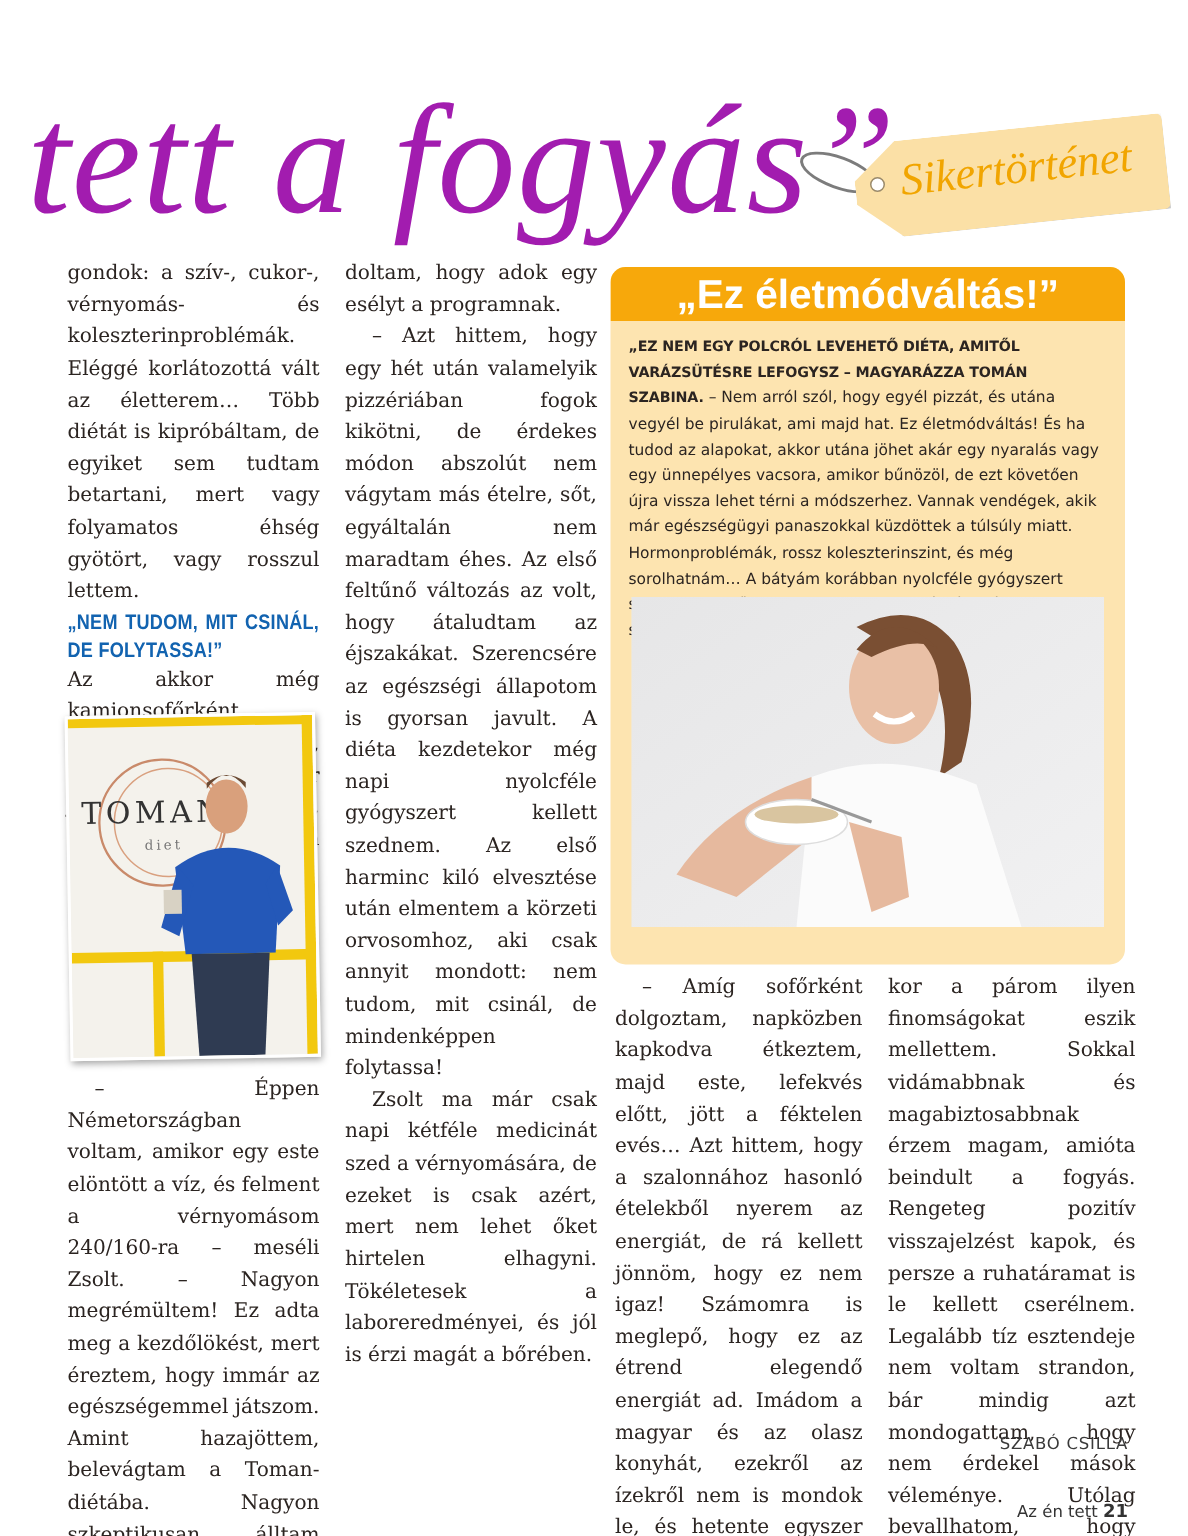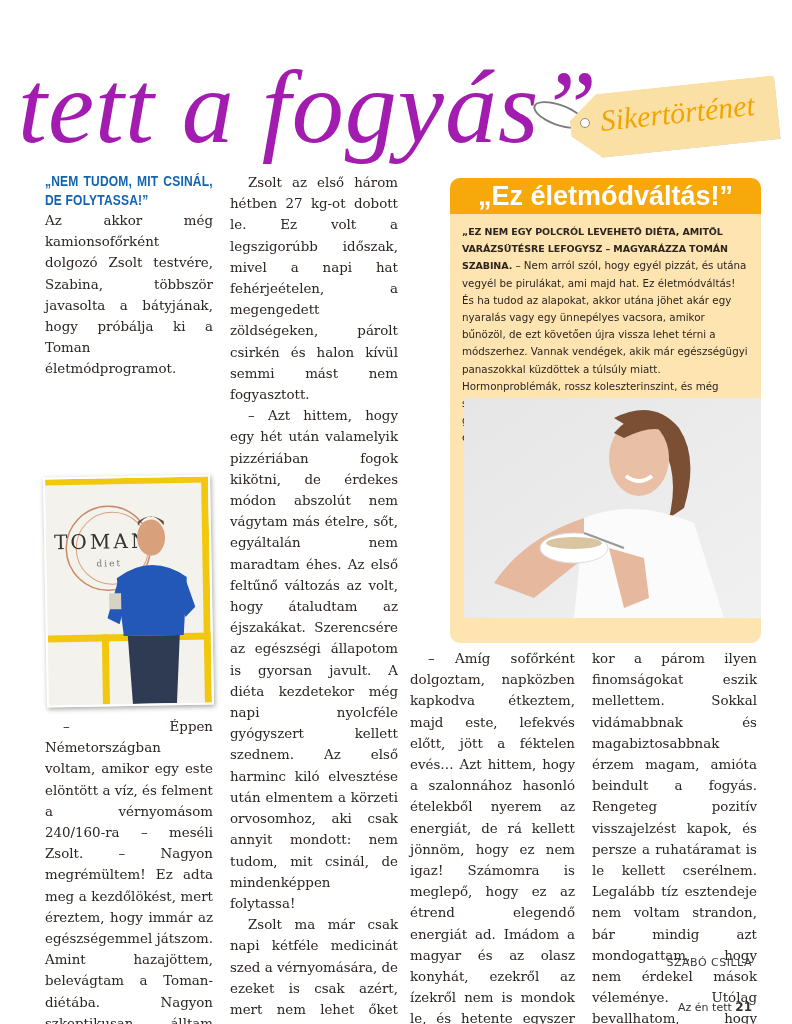--- a/index.html
+++ b/index.html
@@ -16,42 +16,43 @@
               background:#fff; border:1px solid #9a8a6a; }
   .string { position:absolute; left:532px; top:104px; width:50px; height:18px; border:2px solid #7c7c7c;
             border-radius:50%; transform:rotate(20deg); }
   .col { position:absolute; font-size:13.4px; line-height:21.2px; text-align:left; }
   .col p { margin:0; }
   .indent { text-indent:18px; }
   .subhead { font-family:"Liberation Sans", sans-serif; font-weight:bold; color:#1263b0; font-size:14px;
              line-height:19px; letter-spacing:0.2px; margin:10px 0 0 0; transform:scaleX(0.86); transform-origin:left; white-space:nowrap; }
   .photo1 { position:absolute; left:45px; top:476px; width:163px; height:226px; background:#f4f2ec;
             border:2px solid #fff; box-shadow:1px 2px 5px rgba(0,0,0,0.35); transform:rotate(-1deg); overflow:hidden; }
-  .box { position:absolute; left:407px; top:178px; width:311px; height:465px; background:#fde4b0;
-         border-radius:10px; overflow:hidden;margin-left:43px; }
+  .box { position:absolute; left:407px; top:178px; width:343px; height:465px; background:#fde4b0;
+         border-radius:10px; overflow:hidden; }
   .box-head { height:36px; background:#f7a80b; color:#fff; text-align:center; font-family:"Liberation Sans", sans-serif;
               font-weight:bold; font-size:27px; line-height:36px; }
   .box-body { padding:9px 12px 0 12px; font-family:"DejaVu Sans", sans-serif; font-size:10.3px; line-height:17.2px; color:#2b2421; }
   .box-lead { font-weight:bold; font-size:9.5px; letter-spacing:-0.1px; }
   .photo2 { position:absolute; left:14px; top:220px; width:315px; height:220px; background:#e9e9ea; overflow:hidden; }
   .footer-sig { position:absolute; right:40px; top:956px; font-family:"DejaVu Sans", sans-serif; font-size:11px;
                 color:#3a3a3a; letter-spacing:0.5px; }
   .footer-page { position:absolute; right:40px; top:1000px; font-family:"DejaVu Sans", sans-serif; font-size:11px; color:#333; }
   .footer-page b { font-size:12px; }
 </style>
 </head>
 <body>
 
 <div class="title">tett a fogyás”</div>
 <div class="string"></div>
 <div class="tag"></div>
 <div class="tag-hole"></div>
 <div class="tag-text">Sikertörténet</div>
 
 <div class="col" style="left:45px; top:172px; width:168px; text-align:justify; hyphens:auto;" lang="hu">
+  <p>gondok: a szív-, cukor-, vérnyomás- és koleszterinproblémák. Eléggé korlátozottá vált az életterem… Több diétát is kipróbáltam, de egyiket sem tudtam betartani, mert vagy folyamatos éhség gyötört, vagy rosszul lettem.</p>
   <p class="subhead" style="white-space:normal; width:195px;">„NEM TUDOM, MIT CSINÁL, DE FOLYTASSA!”</p>
   <p>Az akkor még kamionsofőrként dolgozó Zsolt testvére, Szabina, többször javasolta a bátyjának, hogy próbálja ki a Toman életmódprogramot.</p>
 </div>
 
 <div class="photo1">
   <svg width="163" height="226" viewBox="0 0 163 226">
     <rect x="0" y="0" width="163" height="226" fill="#f4f2ec"></rect>
     <rect x="0" y="0" width="163" height="6" fill="#f2c80f"></rect>
     <rect x="156" y="0" width="7" height="226" fill="#f2c80f"></rect>
     <rect x="0" y="156" width="163" height="7" fill="#f2c80f"></rect>
@@ -68,21 +69,21 @@
     <rect x="62" y="115" width="12" height="16" fill="#d8d2c4"></rect>
     <path d="M80 158 L132 158 L128 226 L84 226 Z" fill="#2f3b52"></path>
   </svg>
 </div>
 
 <div class="col" style="left:45px; top:716px; width:168px; text-align:justify; hyphens:auto;" lang="hu">
   <p class="indent">– Éppen Németországban voltam, amikor egy este elöntött a víz, és felment a vérnyomásom 240/160-ra – meséli Zsolt. – Nagyon megrémültem! Ez adta meg a kezdőlökést, mert éreztem, hogy immár az egészségemmel játszom. Amint hazajöttem, belevágtam a Toman-diétába. Nagyon szkeptikusan álltam hozzá, miután megtudtam, hogy mit ehetek és mit nem. El sem tudtam képzelni, hogy képes legyek betartani, de úgy gon-</p>
 </div>
 
 <div class="col" style="left:230px; top:172px; width:168px; text-align:justify; hyphens:auto;" lang="hu">
-  <p class="indent">Zsolt az első három hétben 27 kg-ot dobott le. Ez volt a legszigorúbb időszak, mivel a napi hat fehérjeételen, a megengedett zöldségeken, párolt csirkén és halon kívül semmi mást nem fogyasztott.</p>
+  <p>doltam, hogy adok egy esélyt a programnak.</p>
   <p class="indent">– Azt hittem, hogy egy hét után valamelyik pizzériában fogok kikötni, de érdekes módon abszolút nem vágytam más ételre, sőt, egyáltalán nem maradtam éhes. Az első feltűnő változás az volt, hogy átaludtam az éjszakákat. Szerencsére az egészségi állapotom is gyorsan javult. A diéta kezdetekor még napi nyolcféle gyógyszert kellett szednem. Az első harminc kiló elvesztése után elmentem a körzeti orvosomhoz, aki csak annyit mondott: nem tudom, mit csinál, de mindenképpen folytassa!</p>
   <p class="indent">Zsolt ma már csak napi kétféle medicinát szed a vérnyomására, de ezeket is csak azért, mert nem lehet őket hirtelen elhagyni. Tökéletesek a laboreredményei, és jól is érzi magát a bőrében.</p>
 
 </div>
 
 <div class="box">
   <div class="box-head">„Ez életmódváltás!”</div>
   <div class="box-body">
     <span class="box-lead">„EZ NEM EGY POLCRÓL LEVEHETŐ DIÉTA, AMITŐL VARÁZSÜTÉSRE LEFOGYSZ – MAGYARÁZZA TOMÁN SZABINA.</span><span> – Nem arról szól, hogy egyél pizzát, és utána vegyél be pirulákat, ami majd hat. Ez életmódváltás! És ha tudod az alapokat, akkor utána jöhet akár egy nyaralás vagy egy ünnepélyes vacsora, amikor bűnözöl, de ezt követően újra vissza lehet térni a módszerhez. Vannak vendégek, akik már egészségügyi panaszokkal küzdöttek a túlsúly miatt. Hormonproblémák, rossz koleszterinszint, és még sorolhatnám… A bátyám korábban nyolcféle gyógyszert szedett. Most ő is fogyott velünk 40 kilót, és már nincs szüksége a sok gyógyszerre!”</span>
   </div>

